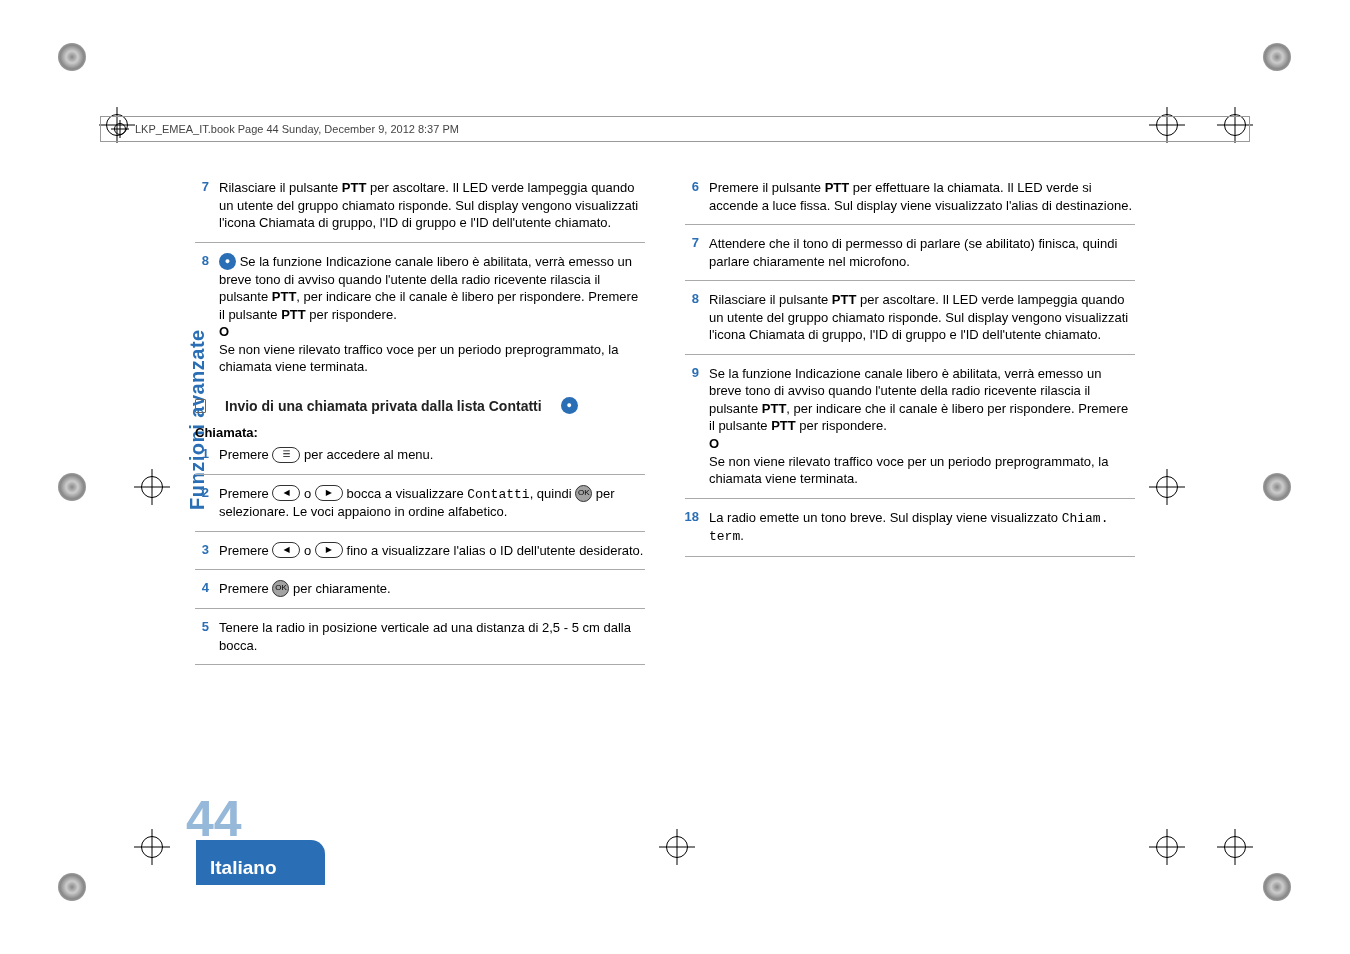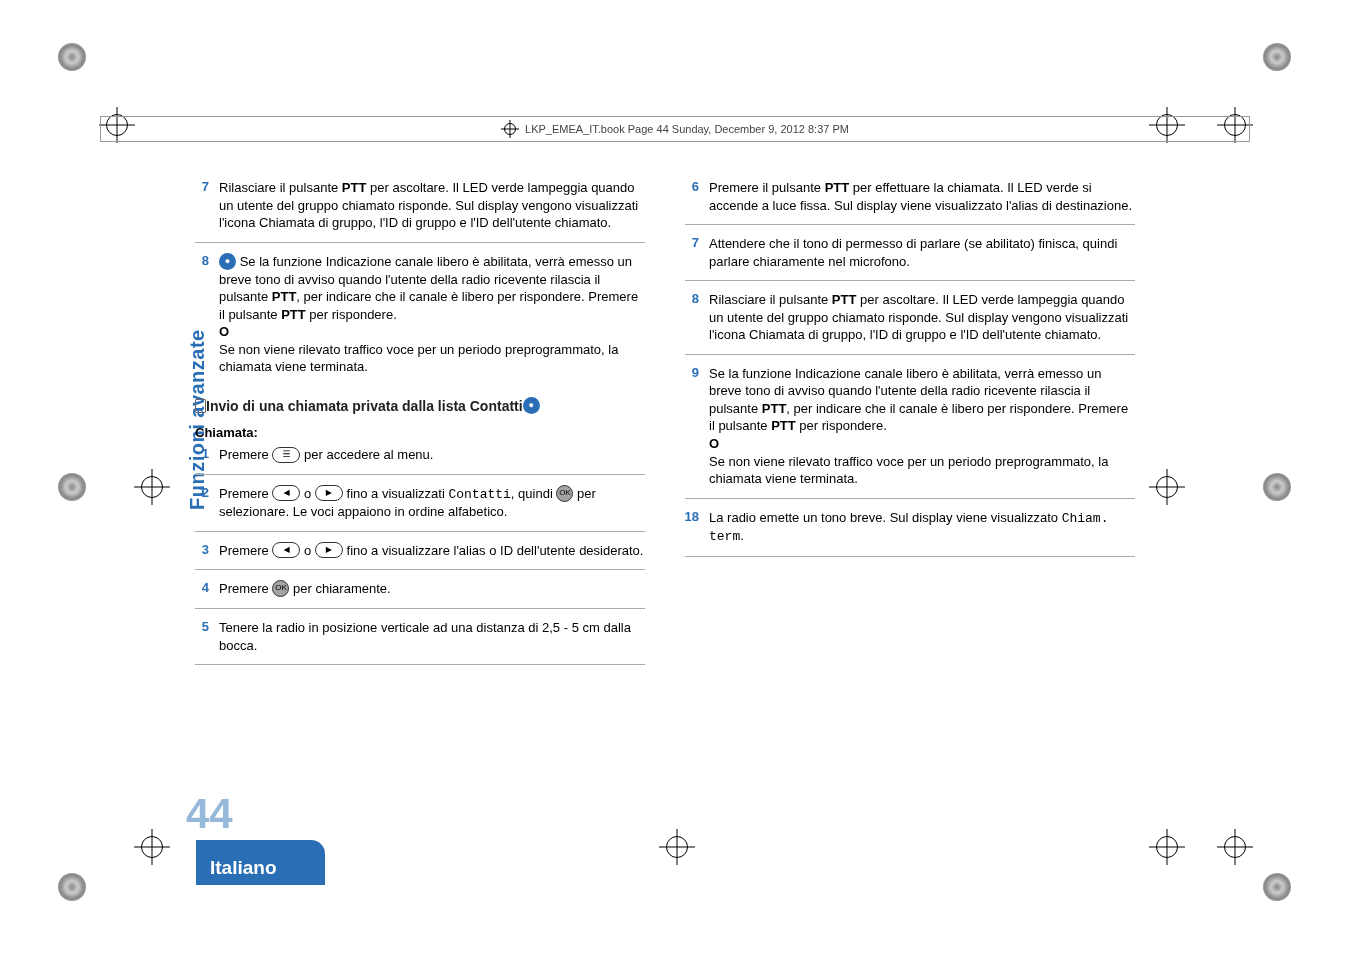--- a/index.html
+++ b/index.html
@@ -26,55 +26,55 @@
   .reg-cross::before { content:""; position:absolute; left:50%; top:0; width:1px; height:100%; background:#000; transform:translateX(-50%);}
   .reg-cross::after  { content:""; position:absolute; top:50%; left:0; height:1px; width:100%; background:#000; transform:translateY(-50%);}
   .reg-ring {
     position:absolute; width:22px; height:22px; border:1px solid #000; border-radius:50%;
     left:50%; top:50%; transform:translate(-50%,-50%);
   }
   .header-box {
     position: absolute;
     top: 116px; left: 100px; right: 100px;
     border: 1px solid #999;
-    padding: 3px 0;
+    padding: 3px 10px;
     font-size: 11px;
     color: #444;
-    display:flex; align-items:center; gap:6px;justify-content:center;
+    display:flex; align-items:center; gap:6px;
   }
   .header-box .mini { width:18px; height:18px; }
   .page-area {
     position: absolute;
     top: 175px; left: 195px; width: 940px; height: 580px;
     display: flex; gap: 40px;
   }
   .col { flex: 1; display:flex; flex-direction:column; }
   .step { display:flex; gap:10px; padding: 4px 0 8px 0; }
   .num { color:#2a6fb5; font-weight:bold; min-width: 14px; text-align:right; }
   .num10 { min-width: 20px; margin-left:-6px;}
   .step-body { flex:1; line-height:1.35; }
   .sep { border:0; border-top:1px solid #aaa; margin: 2px 0 6px 0; }
   b { font-weight:bold; }
   .mono { font-family: "Courier New", monospace; }
-  .section-title { font-weight:bold; font-size:14px; margin: 14px 0 4px 0; display:flex; align-items:center; gap:0; color:#222;}
+  .section-title { font-weight:bold; font-size:14px; margin: 14px 0 4px 0; display:flex; align-items:center; gap:19px; color:#222;}
   .section-title .doc-icon { width:11px; height:14px; border:1px solid #666; border-radius:1px; position:relative; }
   .proc-label { font-weight:bold; margin: 6px 0 2px 0; font-size:13px;}
   .icon-pill { display:inline-flex; align-items:center; justify-content:center; height:16px; min-width:28px; padding:0 4px; border:1px solid #333; border-radius:9px; background:#fff; vertical-align:middle; font-size:9px; position:relative; top:-1px;}
   .icon-round { display:inline-flex; align-items:center; justify-content:center; width:17px; height:17px; border:1px solid #333; border-radius:50%; background:#a3a3a3; vertical-align:middle; font-size:8px; position:relative; top:-1px;}
   .icon-blue { display:inline-flex; align-items:center; justify-content:center; width:17px; height:17px; border-radius:50%; background:#2a6fb5; color:#fff; vertical-align:middle; font-size:9px; position:relative; top:-1px;}
   .arrow-l::before { content:"◀"; font-size:8px; }
   .arrow-r::before { content:"▶"; font-size:8px; }
   .side-tab {
     position:absolute; left:186px; top:510px;
     transform: rotate(-90deg); transform-origin: left top;
     font-size:20px; font-weight:bold; color:#2a6fb5; letter-spacing:0.5px;
   }
   .page-num {
     position:absolute; left:186px; top:790px;
-    font-size:42px; font-weight:bold; color:#97b9d9;
+    font-size:50px; font-weight:bold; color:#97b9d9;
   }
   .lang-tab {
     position:absolute; left:196px; top:840px;
     background:#2a6fb5; color:#fff; padding:17px 48px 6px 14px;
     font-weight:bold; font-size:19px;
     border-radius:0 14px 0 0 / 0 14px 0 0;
   }
 </style>
 </head>
 <body>
@@ -182,21 +182,21 @@
       <div class="num">1</div>
       <div class="step-body">
         <span>Premere </span><span class="icon-pill">☰</span><span> per accedere al menu.</span>
       </div>
     </div>
     <hr class="sep">
 
     <div class="step">
       <div class="num">2</div>
       <div class="step-body">
-        <span>Premere </span><span class="icon-pill arrow-l"></span><span> o </span><span class="icon-pill arrow-r"></span><span> fino a visualizzati </span><span class="mono">Contatti</span><span>, quindi </span><span class="icon-round">OK</span><span> per selezionare. Le voci appaiono in ordine alfabetico.</span>
+        <span>Premere </span><span class="icon-pill arrow-l"></span><span> o </span><span class="icon-pill arrow-r"></span><span> bocca a visualizzare </span><span class="mono">Contatti</span><span>, quindi </span><span class="icon-round">OK</span><span> per selezionare. Le voci appaiono in ordine alfabetico.</span>
       </div>
     </div>
     <hr class="sep">
 
     <div class="step">
       <div class="num">3</div>
       <div class="step-body">
         <span>Premere </span><span class="icon-pill arrow-l"></span><span> o </span><span class="icon-pill arrow-r"></span><span> fino a visualizzare l'alias o ID dell'utente desiderato.</span>
       </div>
     </div>

